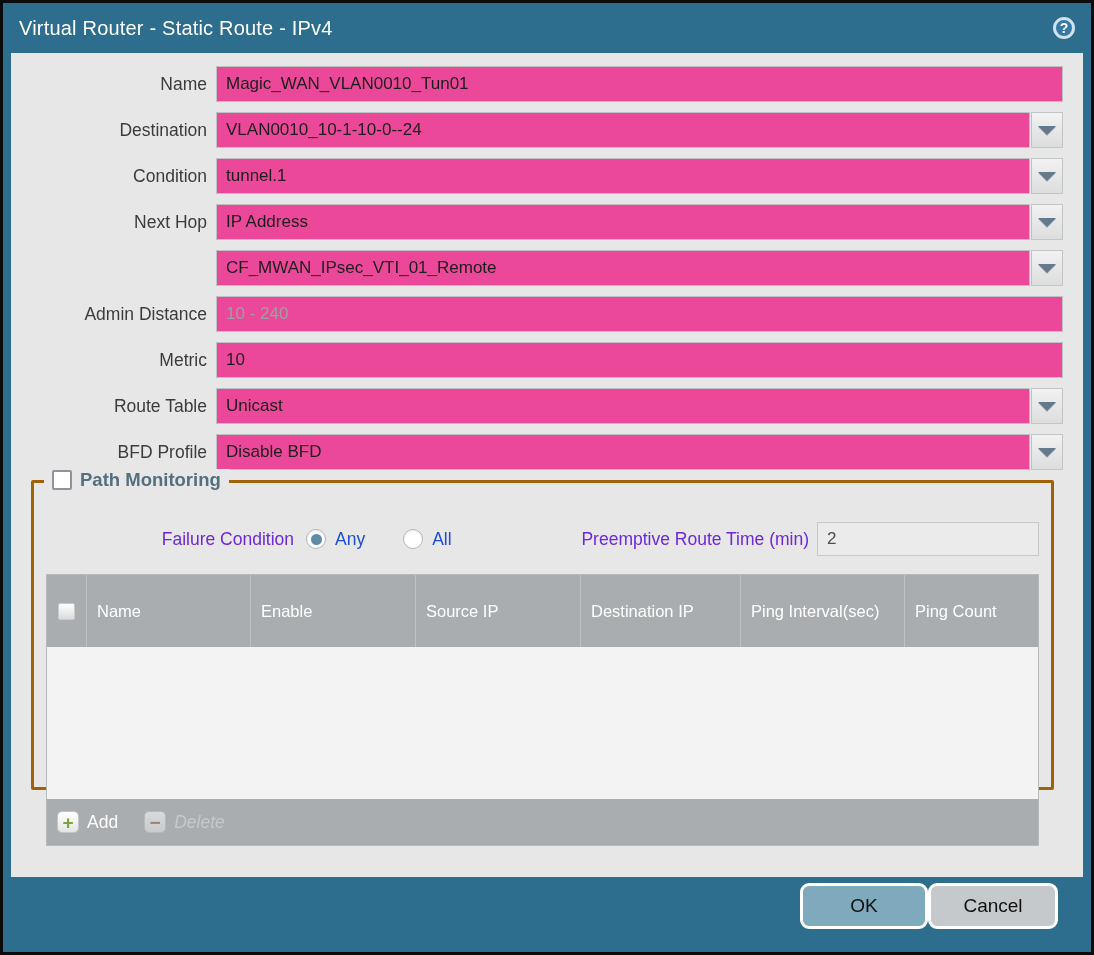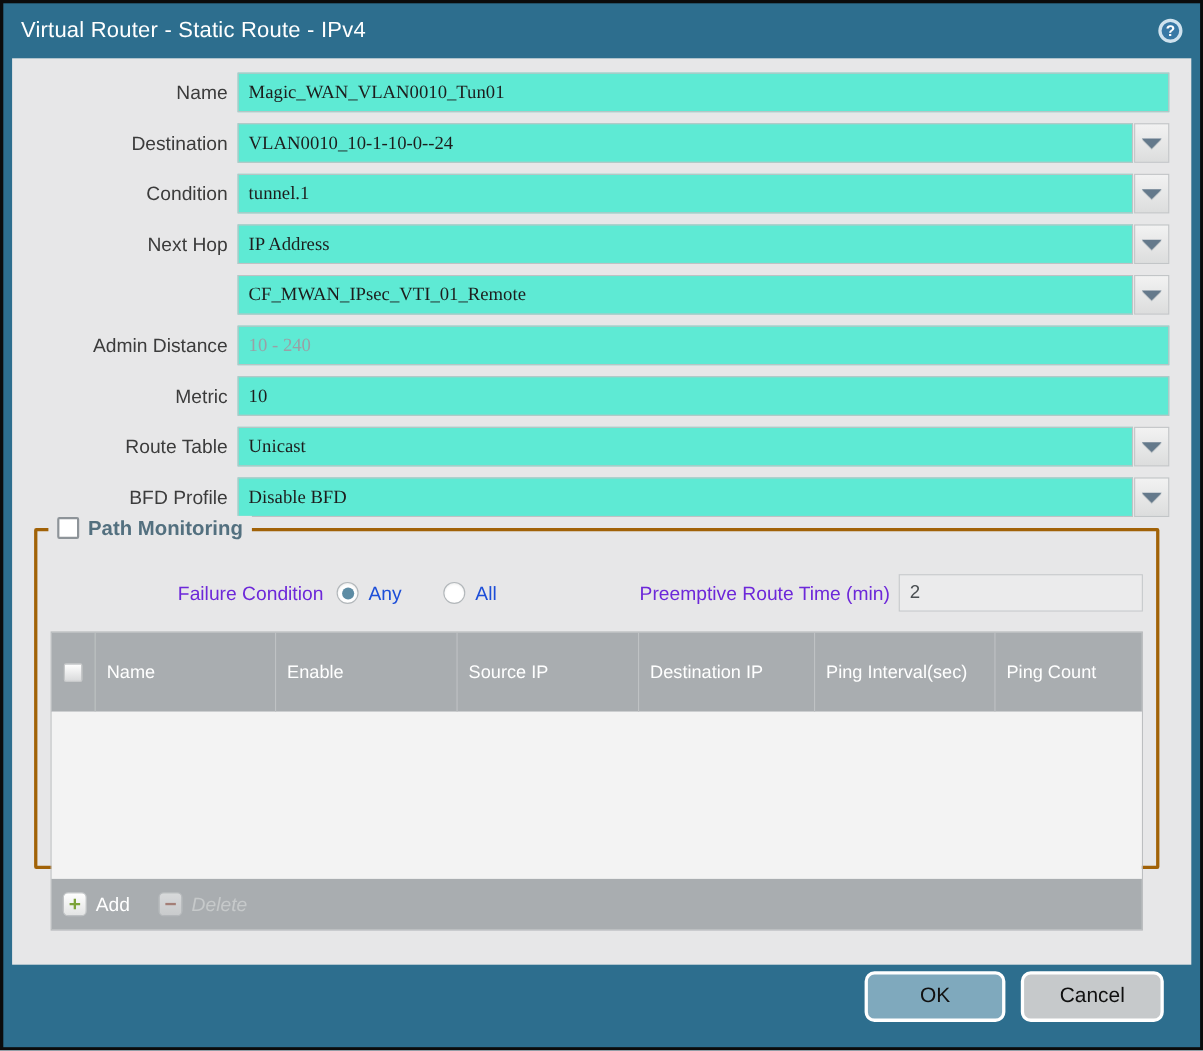--- a/index.html
+++ b/index.html
@@ -37,22 +37,22 @@
   .row { display:flex; align-items:center; margin-bottom:10px; height:36px; }
   .lbl {
     width:194px; flex:0 0 194px;
     text-align:right; padding-right:9px;
     font-size:17.5px; color:#3c3c3c;
     white-space:nowrap;
   }
   .ctl { flex:1; display:flex; align-items:stretch; height:36px; }
   .txt {
     flex:1; height:36px;
-    border:1px solid #bfc2c4; background:#5eead4;
-    font-family:Liberation Serif, serif;
+    border:1px solid #bfc2c4; background:#ec4899;
+    font-family:Liberation Sans, sans-serif;
     font-size:17px; color:#1d1d1d;
     padding:0 9px; outline:none; min-width:0;
   }
   .txt::placeholder { color:#9aa0a6; }
   .drop-btn {
     flex:0 0 32px; width:32px; height:36px; margin-left:1px;
     background:linear-gradient(#f2f2f2,#dcdddd);
     border:1px solid #c2c5c7;
     display:flex; align-items:center; justify-content:center;
     cursor:pointer;
@@ -144,21 +144,21 @@
   .plus { color:#7da33a; }
   .minus { color:#a05a4a; }
   .tbtn-label { font-size:17.5px; color:#ffffff; }
   .tbtn.disabled { cursor:default; }
   .tbtn.disabled .icon-sq { opacity:.55; }
   .tbtn.disabled .tbtn-label { color:#c6c9ca;font-style:italic; }
   
   .footer {
     flex:1;
     display:flex; align-items:flex-start; justify-content:flex-end;
-    gap:14px; padding:6px 33px 0 16px;
+    padding:6px 33px 0 16px;
   }
   .btn {
     height:46px; border-radius:9px;
     border:3px solid #ffffff;
     font-family:"Liberation Sans", sans-serif;
     font-size:19px; color:#111111;
     cursor:pointer;
   }
   .btn-ok { width:128px; background:#7fa9bd; }
   .btn-cancel { width:130px; background:#c6c9cb; }

